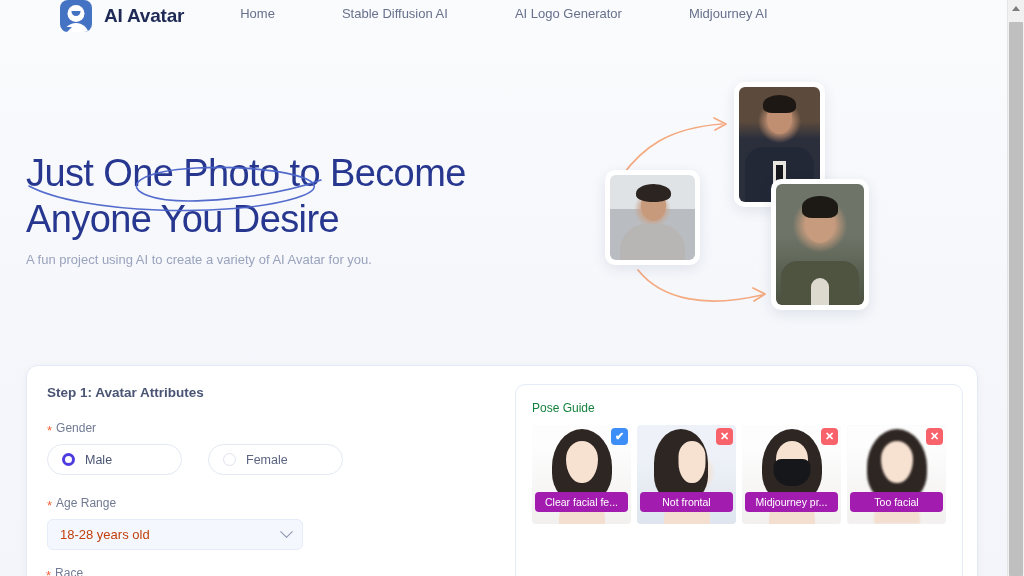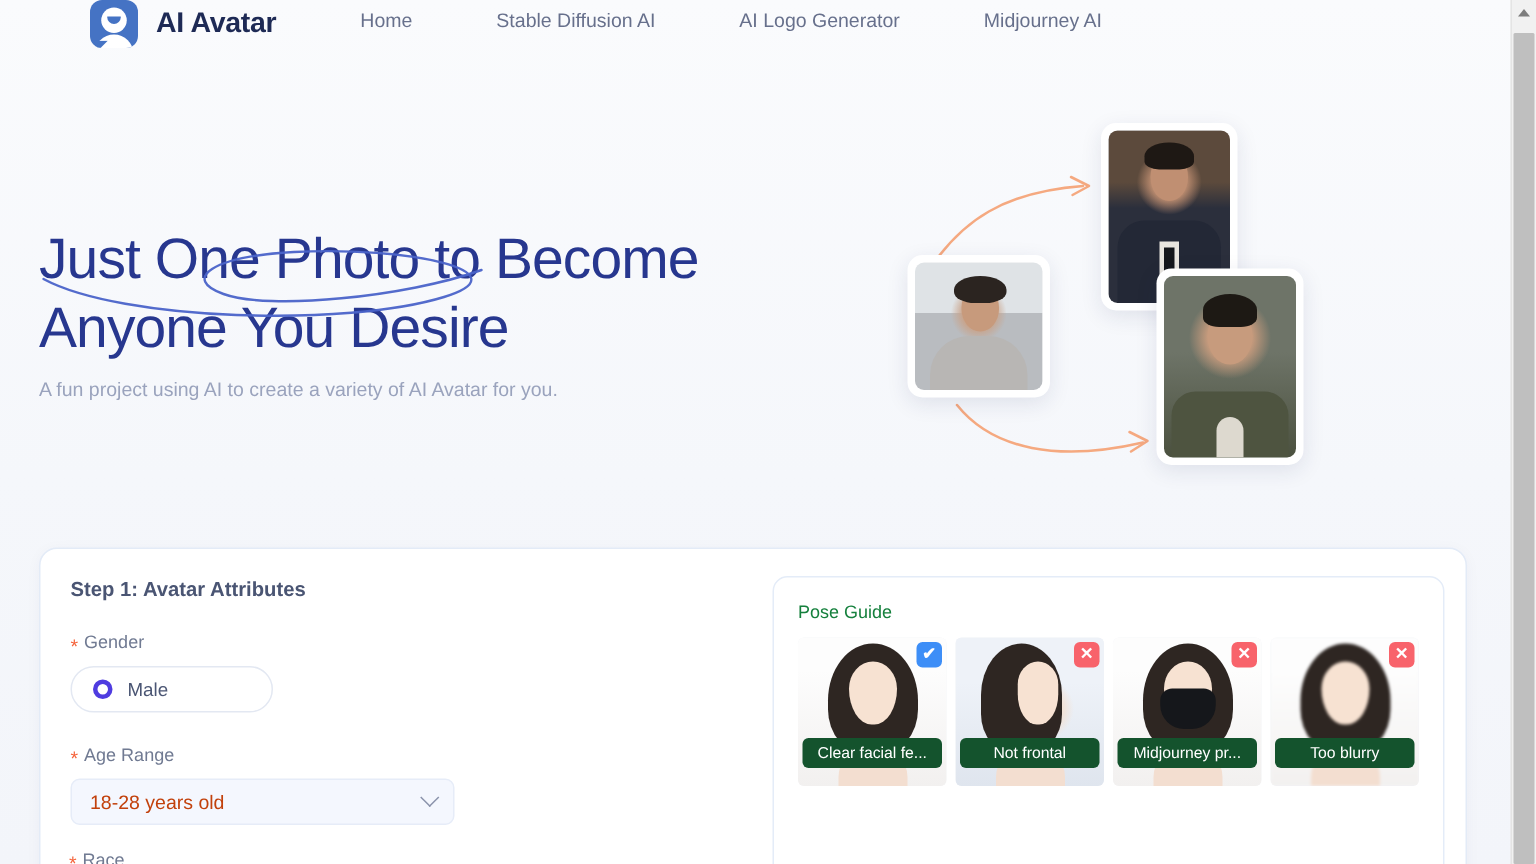--- a/index.html
+++ b/index.html
@@ -66,21 +66,21 @@
     background: #4573c4;
     clip-path: polygon(0 100%, 0 0, 100% 0);
     border-bottom-left-radius: 2px;
   }
   .brand-name {
     font-size: 19px; font-weight: 700;
     color: #1e2a55; letter-spacing: -0.2px;
   }
   .nav {
     display: flex; align-items: center;
-    margin-left: 56px; gap: 3px;
+    margin-left: 56px; gap: 14px;
   }
   .nav a {
     font-size: 13px; color: #67708c;
     text-decoration: none;
     padding: 6px 0;
     margin-right: 53px;
     white-space: nowrap;
   }
   .nav a:last-child { margin-right: 0; }
 
@@ -251,21 +251,21 @@
     width: 17px; height: 17px;
     border-radius: 4px;
     display: flex; align-items: center; justify-content: center;
     color: #fff; font-size: 11px; font-weight: 700;
     line-height: 1;
   }
   .badge.ok { background: #3d8ef7; }
   .badge.no { background: #f8636b; }
   .pose-caption {
     position: absolute; left: 3px; right: 3px; bottom: 12px;
-    background: #14532d;
+    background: #a21caf;
     border-radius: 4px;
     color: #ffffff;
     font-size: 10.5px;
     text-align: center;
     padding: 4px 2px;
     white-space: nowrap;
     overflow: hidden;
   }
   .race-label {
     position: absolute; left: 46px; top: 566px;
@@ -379,20 +379,24 @@
 
         <div class="field-label">
           <span class="req">*</span>
           <span>Gender</span>
         </div>
         <div class="radio-row">
           <div class="radio-pill sel">
             <span class="radio-dot"></span>
             <span class="radio-label">Male</span>
           </div>
+          <div class="radio-pill">
+            <span class="radio-dot"></span>
+            <span class="radio-label">Female</span>
+          </div>
         </div>
 
         <div class="field-label">
           <span class="req">*</span>
           <span>Age Range</span>
         </div>
         <div class="select-box">
           <span class="select-val">18-28 years old</span>
           <span class="chev"></span>
         </div>
@@ -433,21 +437,21 @@
             <div class="pose-caption">Midjourney pr...</div>
           </div>
 
           <div class="pose-item">
             <div class="pose-img pi-d">
               <div class="hair"></div>
                 <div class="facef"></div>
                 <div class="neck"></div>
             </div>
             <div class="badge no">✕</div>
-            <div class="pose-caption">Too blurry</div>
+            <div class="pose-caption">Too facial</div>
           </div>
 
         </div>
 
       </div>
     </div>
 
     <div class="race-label">
       <span class="req">*</span>
       <span>Race</span>

